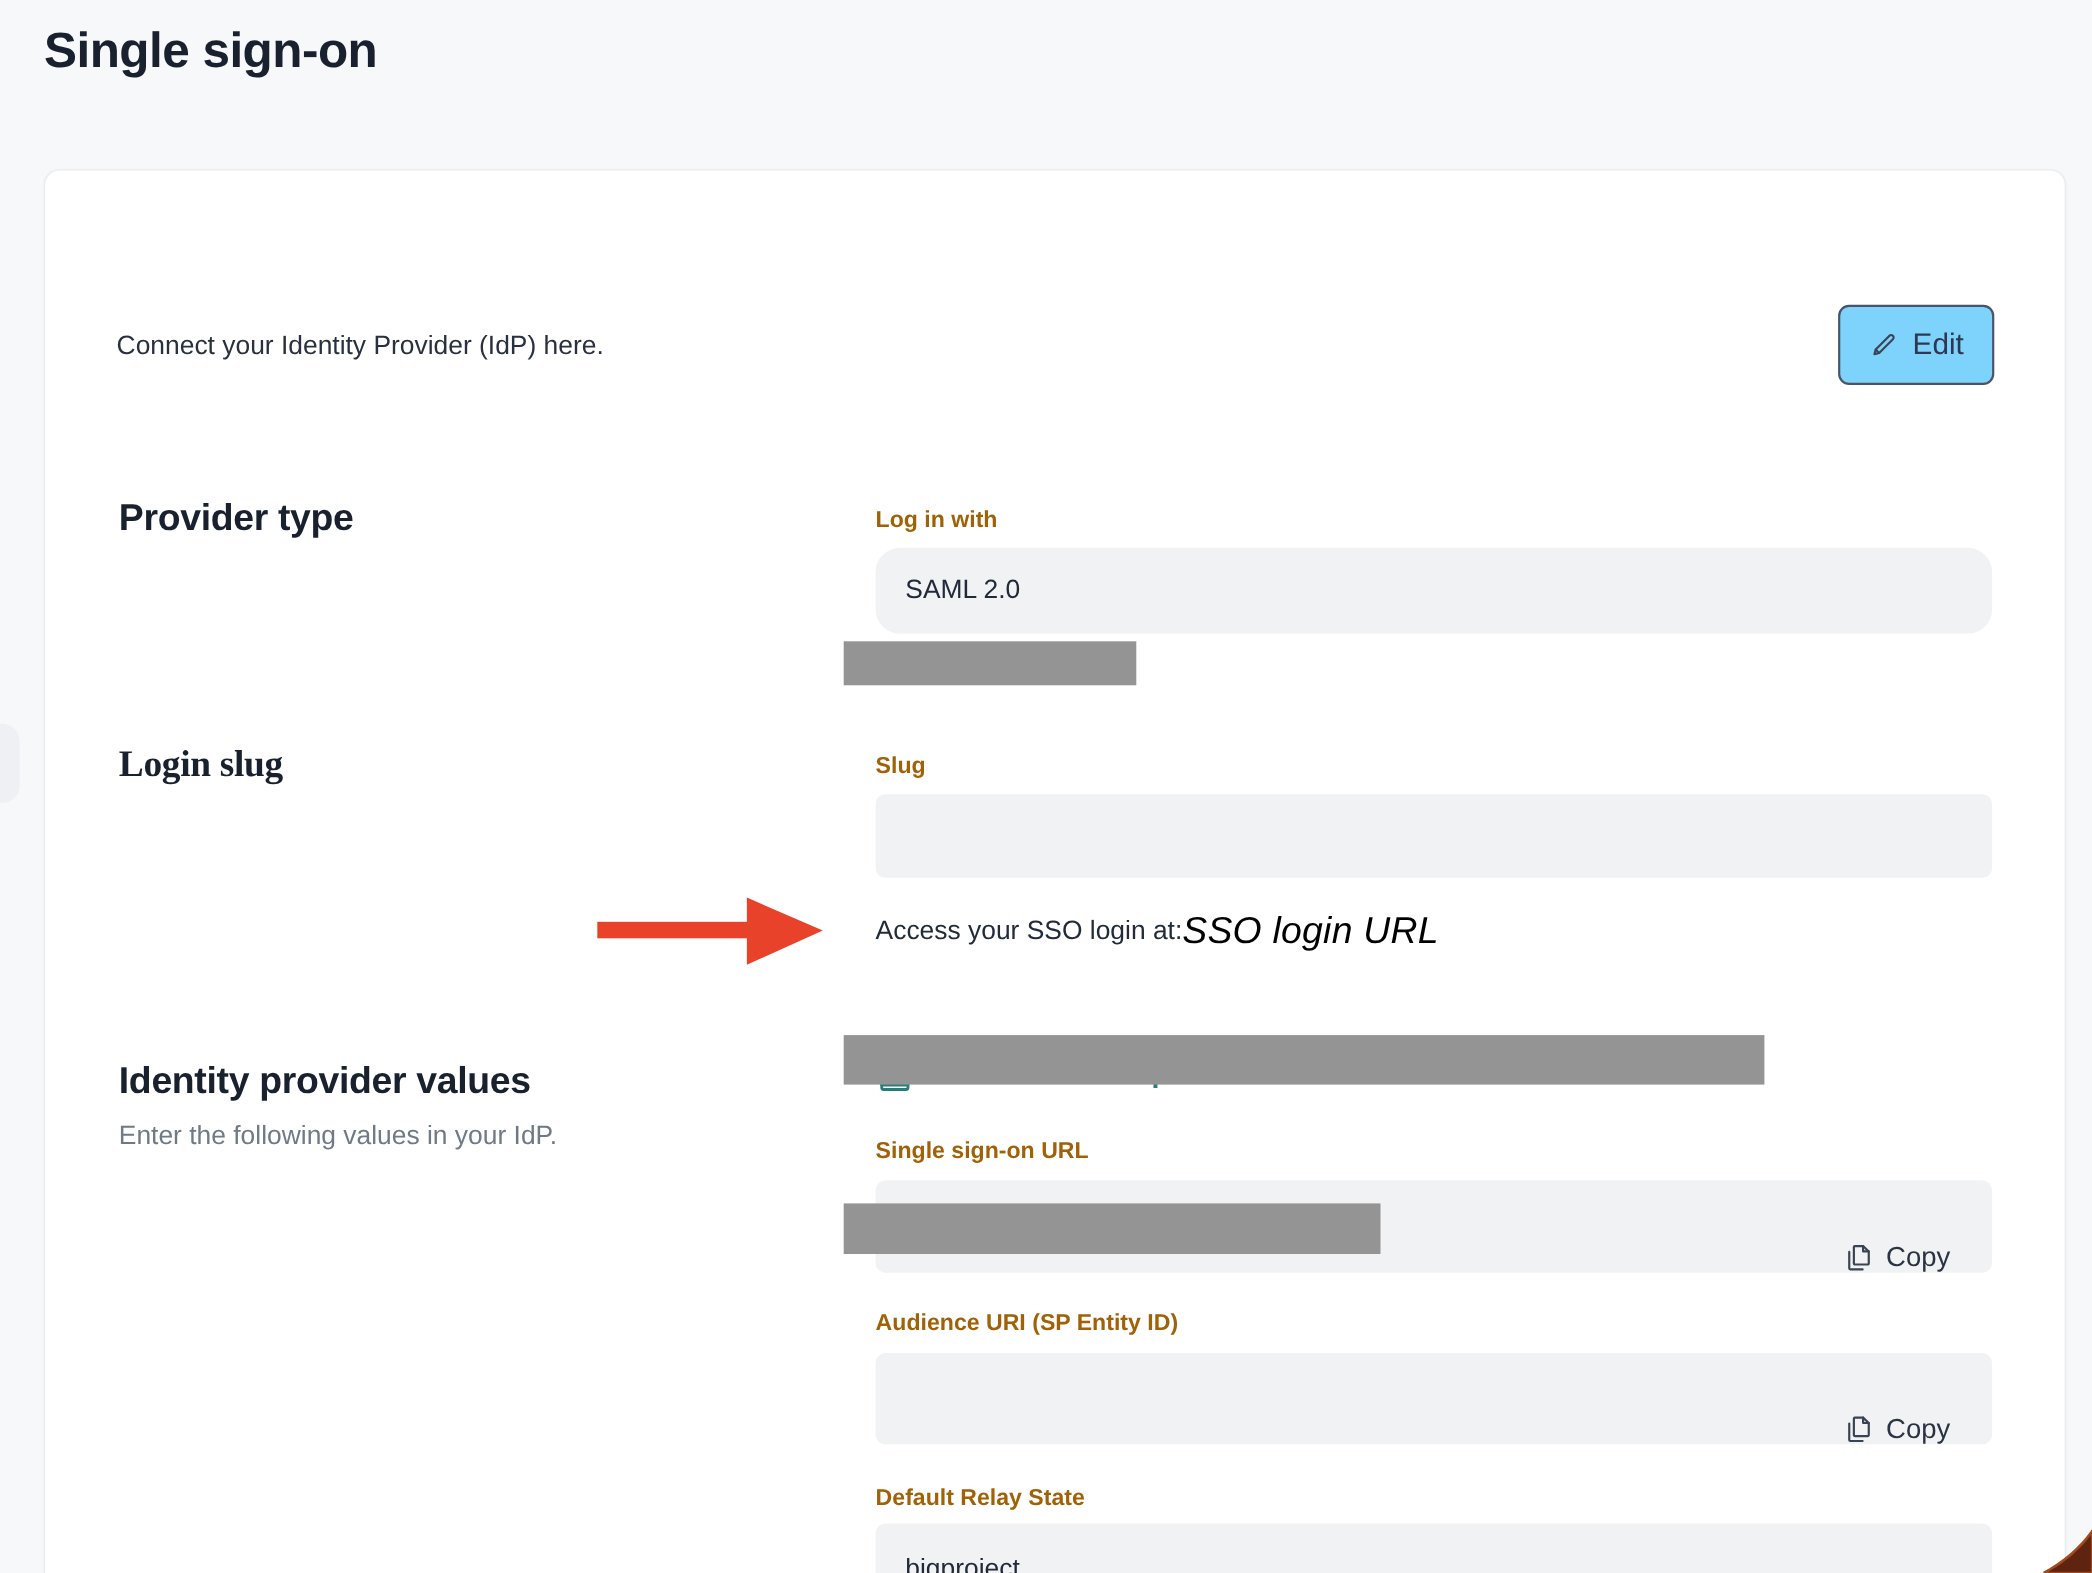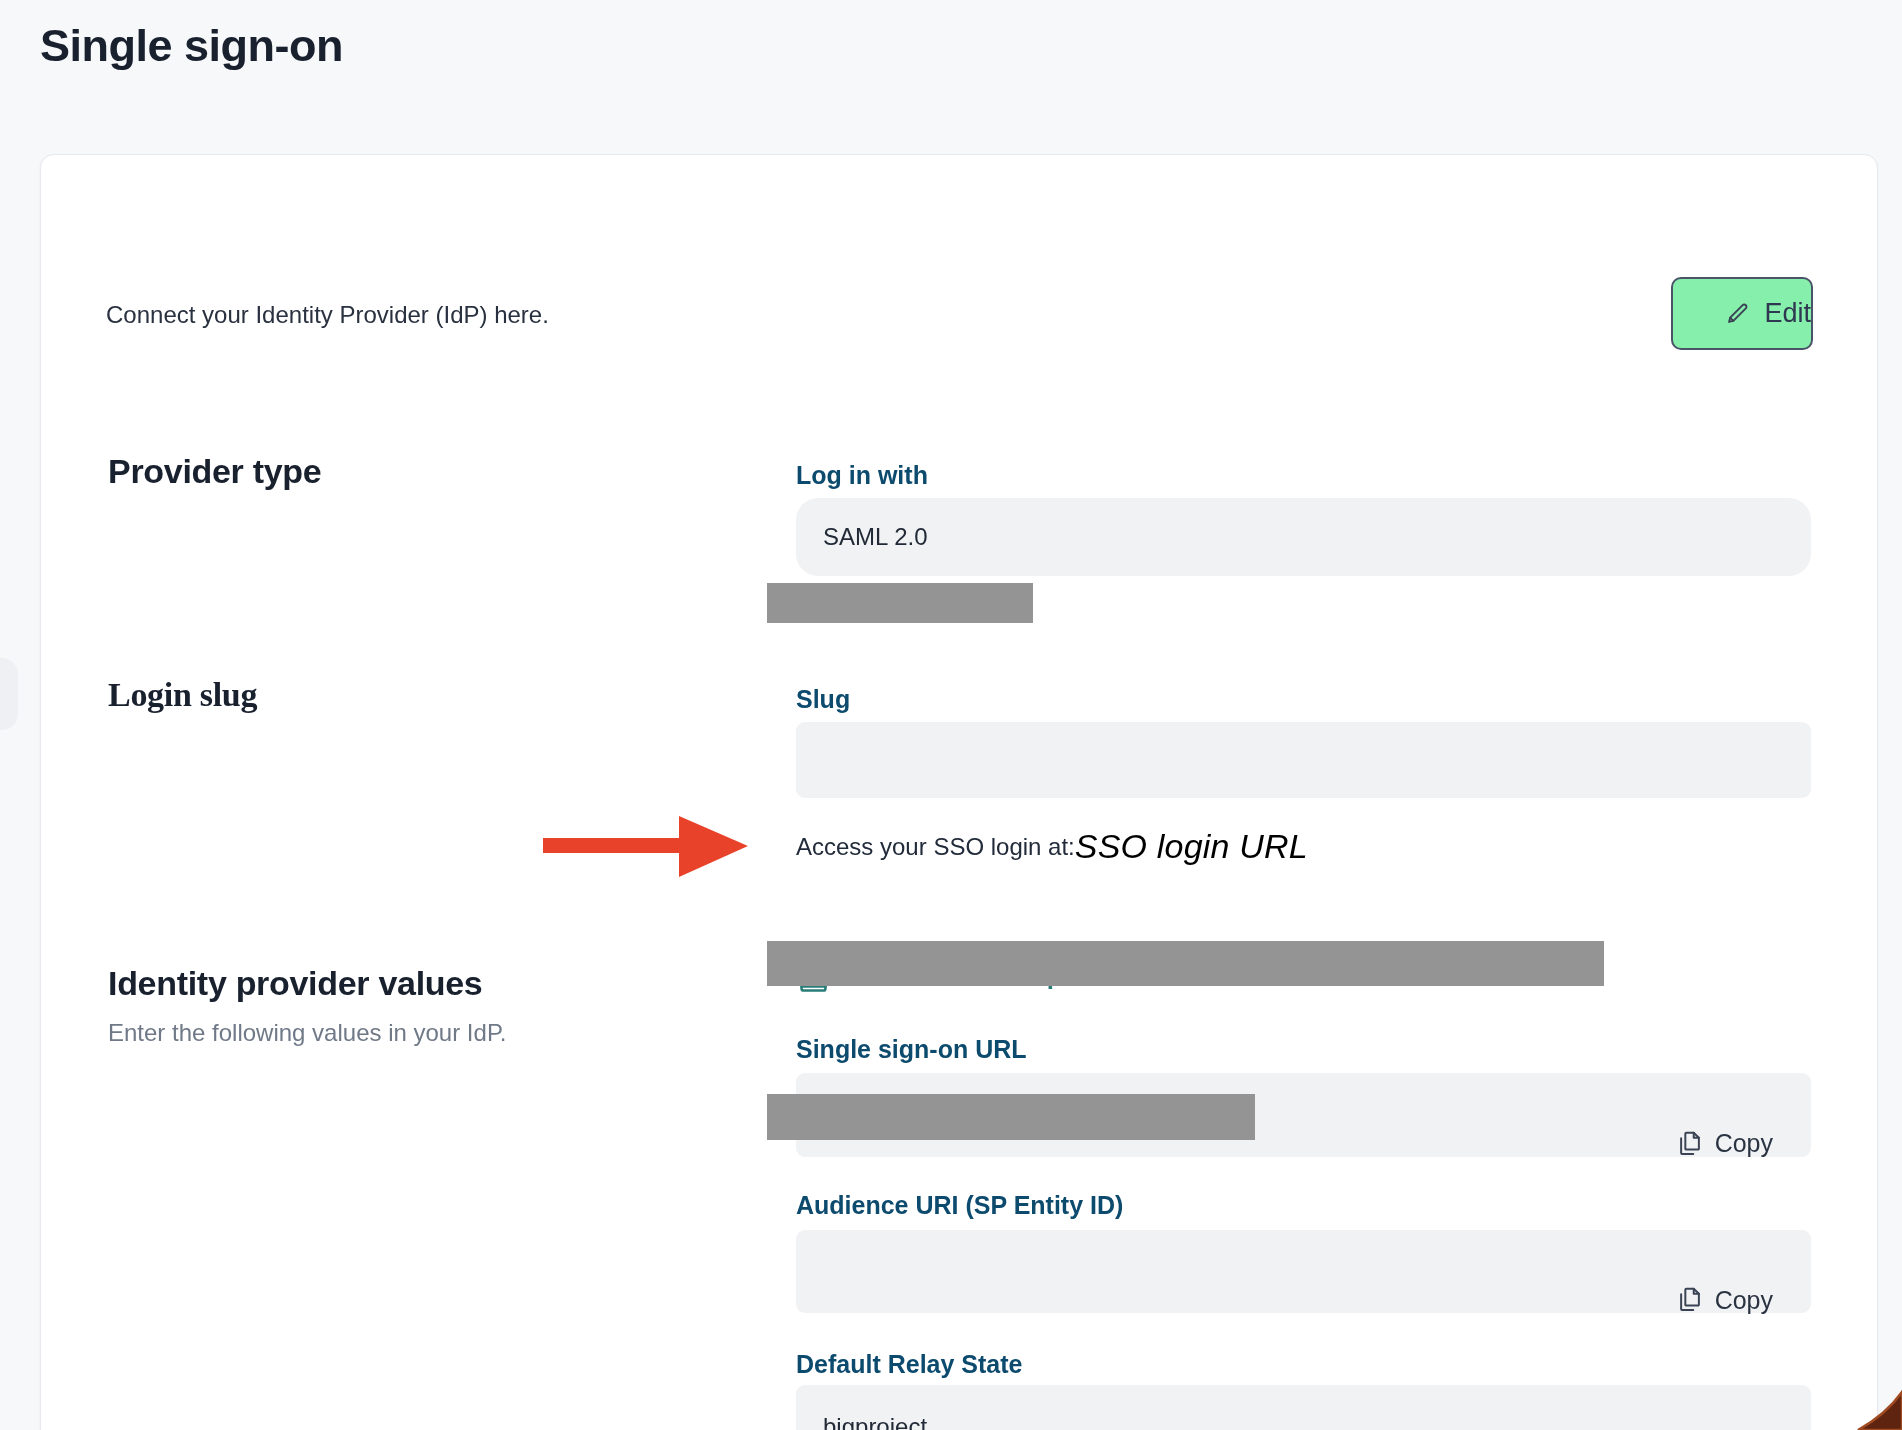--- a/index.html
+++ b/index.html
@@ -14,32 +14,32 @@
   .edge-tab { position:absolute; left:-14px; top:658px; width:32px; height:72px;
               background:#eef0f3; border-radius:16px; }
 
   .card { position:absolute; left:40px; top:154px; width:1838px; height:1400px;
           background:#ffffff; border:1px solid #e7e9ee; border-radius:14px;
           box-shadow:0 1px 3px rgba(16,24,40,.05); }
 
   .intro { position:absolute; left:65px; top:146px; font-size:24px; color:#29303f; }
 
   .edit-btn { position:absolute; left:1630px; top:122px; width:142px; height:73px;
-              background:#86efac; border:2px solid #4a5468; border-radius:10px;
-              display:flex; align-items:center; justify-content:flex-end; gap:13px;
+              background:#7dd3fc; border:2px solid #4a5468; border-radius:10px;
+              display:flex; align-items:center; justify-content:center; gap:13px;
               font-family:"Liberation Sans",sans-serif; font-size:27px; color:#2e3850; cursor:pointer; }
   .edit-btn svg { width:27px; height:27px; }
 
   .section-h { position:absolute; font-size:34px; font-weight:700; color:#19212f; letter-spacing:-0.3px; }
   .h-provider { left:67px; top:297px; }
   .h-slug     { left:67px; top:521px;font-family:Liberation Serif, serif; }
   .h-idp      { left:67px; top:809px; }
   .sub-idp    { position:absolute; left:67px; top:864px; font-size:24px; color:#6f7987; }
 
-  .fld-label { position:absolute; font-size:25px; font-weight:700; color:#0c4a6e; }
+  .fld-label { position:absolute; font-size:21px; font-weight:700; color:#a16207; }
   .lbl-loginwith { left:755px; top:306px; }
   .lbl-slug      { left:755px; top:530px; }
   .lbl-ssourl    { left:755px; top:880px; }
   .lbl-audience  { left:755px; top:1036px; }
   .lbl-relay     { left:755px; top:1195px; }
 
   .field { position:absolute; left:755px; width:1015px; background:#f1f2f4; border-radius:9px;
            display:flex; align-items:center; padding-left:27px; font-size:24px; color:#222a38; }
   .f-saml  { top:343px; height:78px;border-radius:22px; }
   .f-slug  { top:567px; height:76px; }

